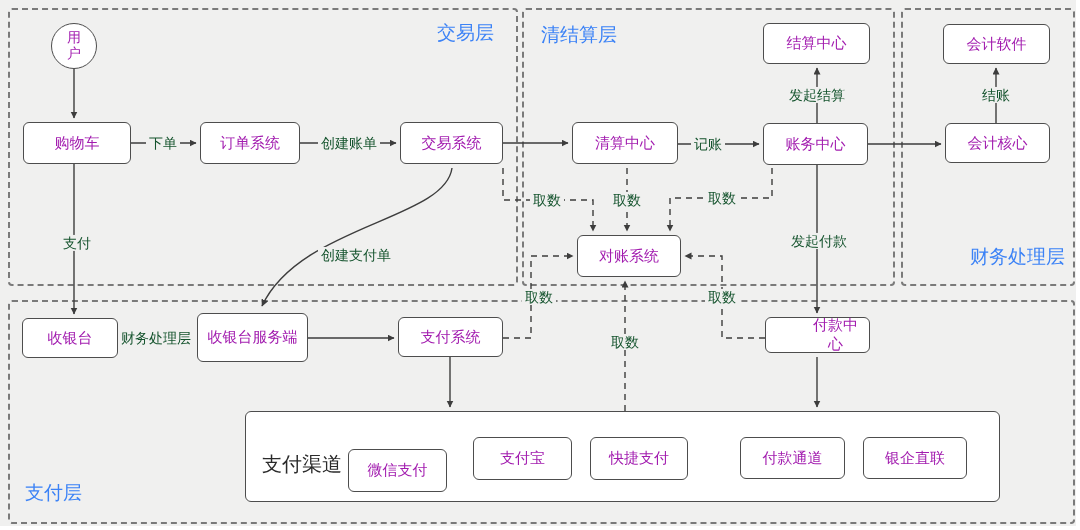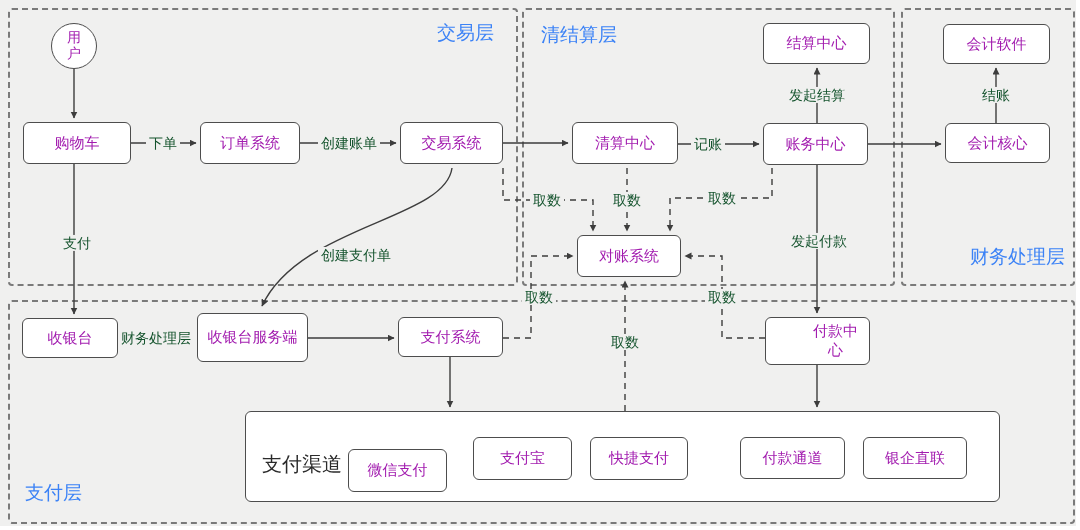--- a/index.html
+++ b/index.html
@@ -113,21 +113,21 @@
   </div>
   <div class="node" style="left:22px;top:318px;width:96px;height:40px;">
     <span>收银台</span>
   </div>
   <div class="node" style="left:197px;top:313px;width:111px;height:49px;">
     <span>收银台服务端</span>
   </div>
   <div class="node" style="left:398px;top:317px;width:105px;height:40px;">
     <span>支付系统</span>
   </div>
-  <div class="node" style="left:765px;top:317px;width:105px;height:48px;padding-left:40px;">
+  <div class="node" style="left:765px;top:317px;width:105px;height:36px;padding-left:40px;">
     <span>付款中心</span>
   </div>
 
   <div class="node group" style="left:245px;top:411px;width:755px;height:91px;"></div>
   <span class="grouplabel" style="left:262px;top:451px;">支付渠道</span>
   <div class="node" style="left:348px;top:437px;width:99px;height:43px;margin-top:12px;">
     <span>微信支付</span>
   </div>
   <div class="node" style="left:473px;top:437px;width:99px;height:43px;">
     <span>支付宝</span>

